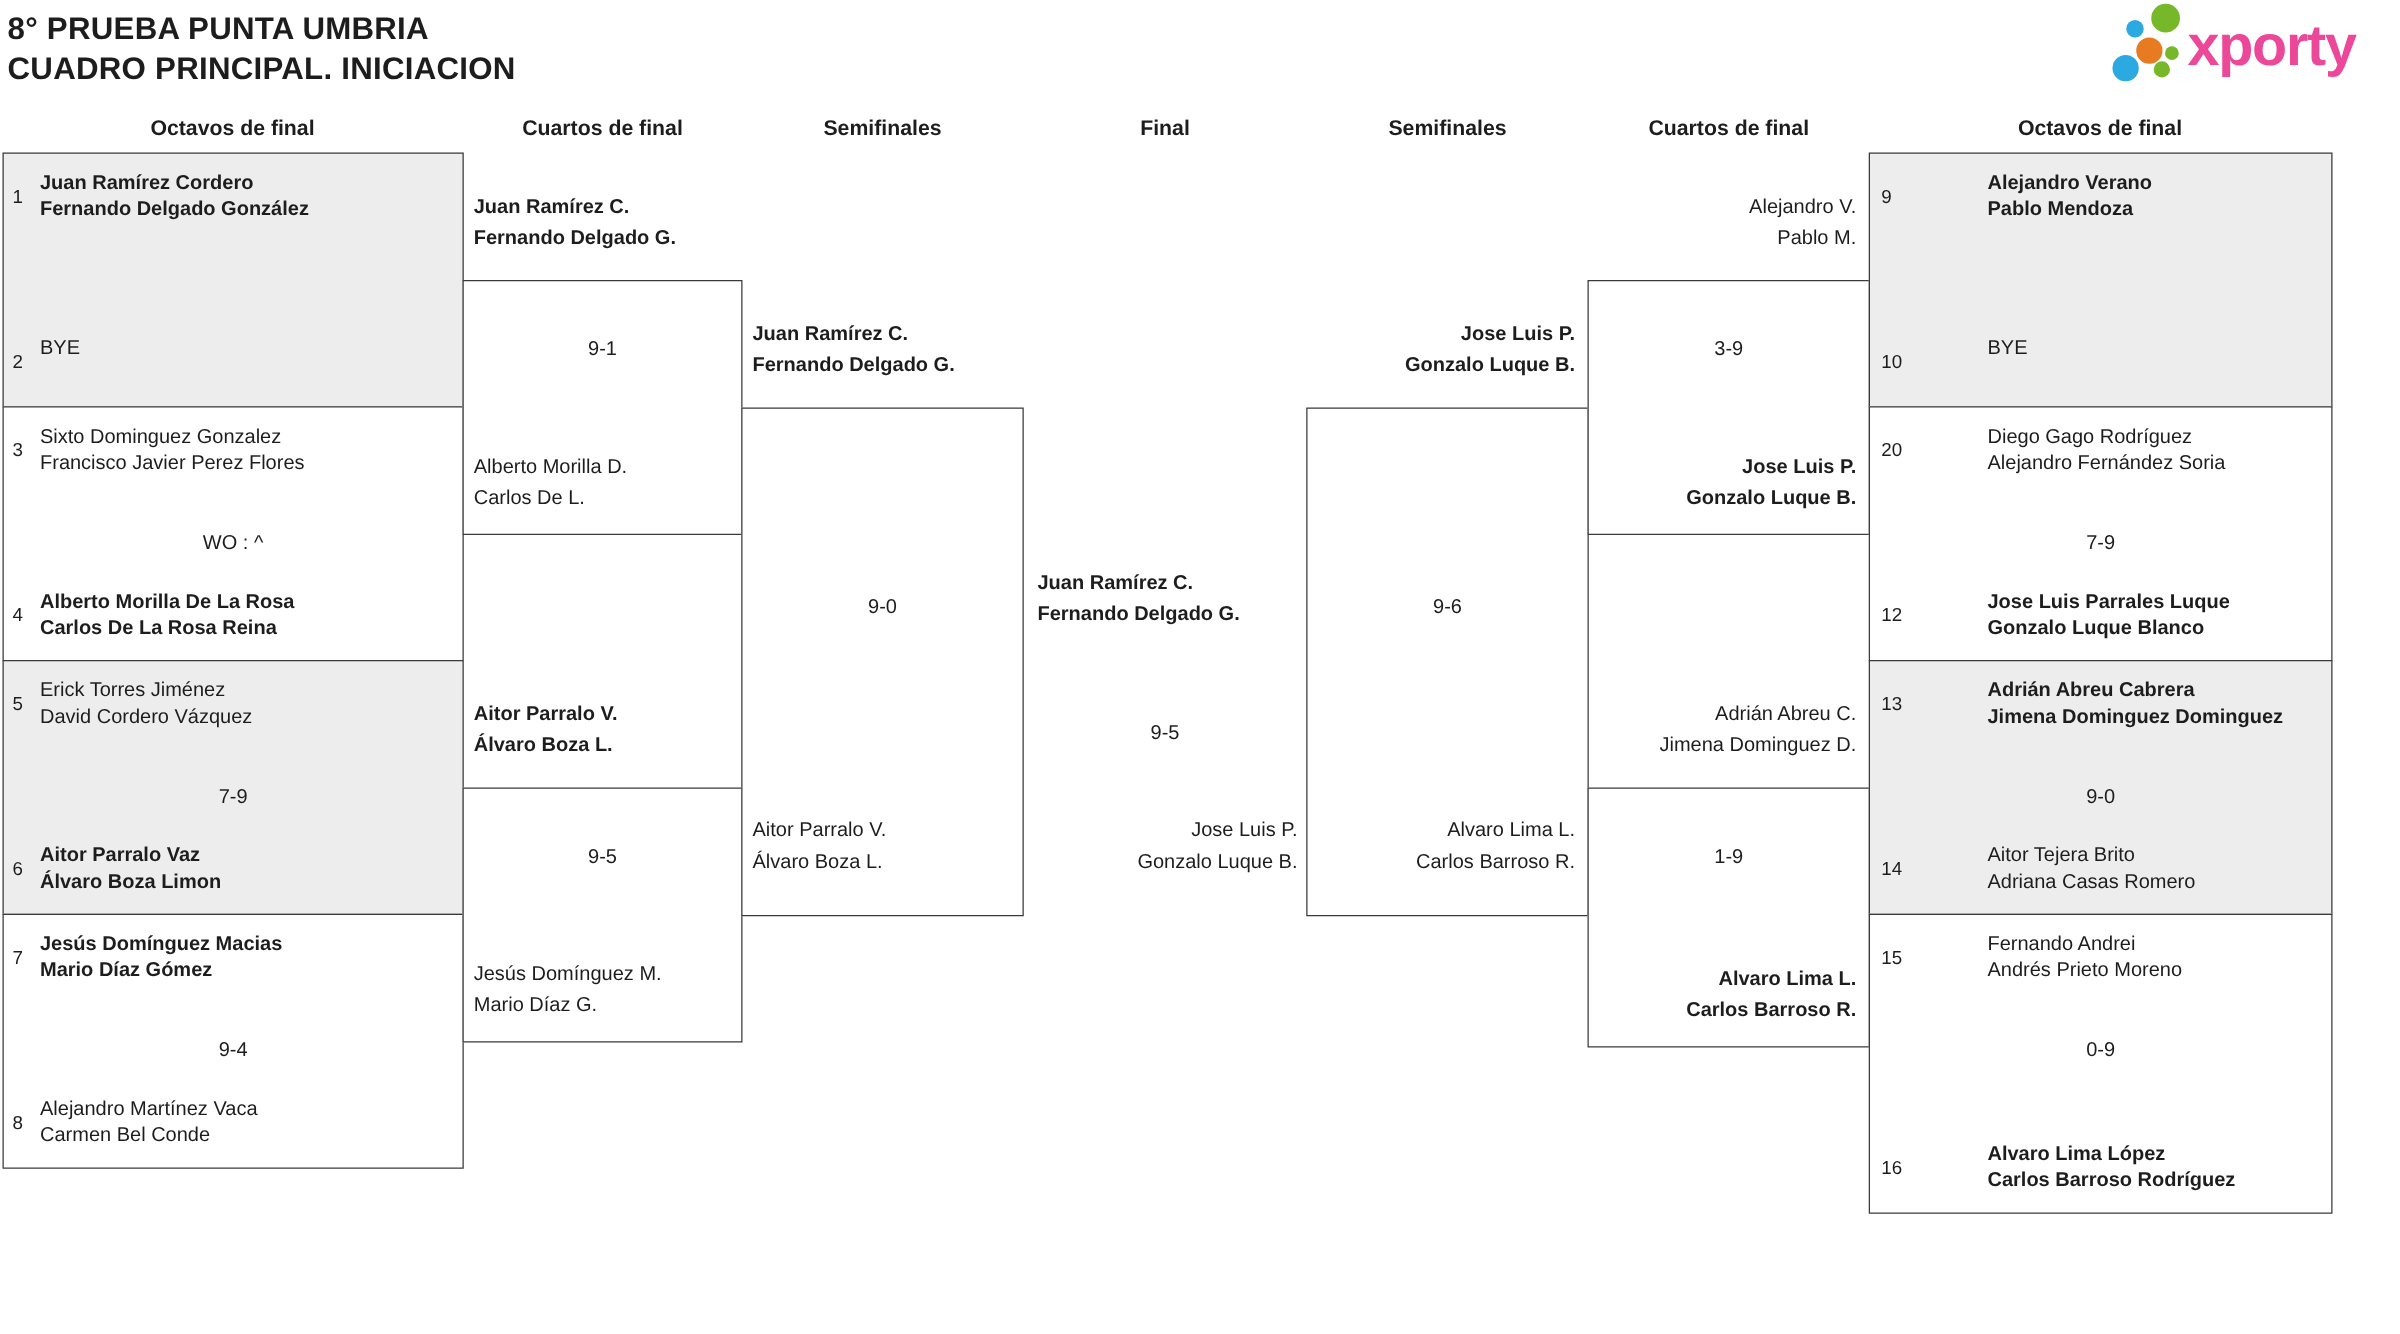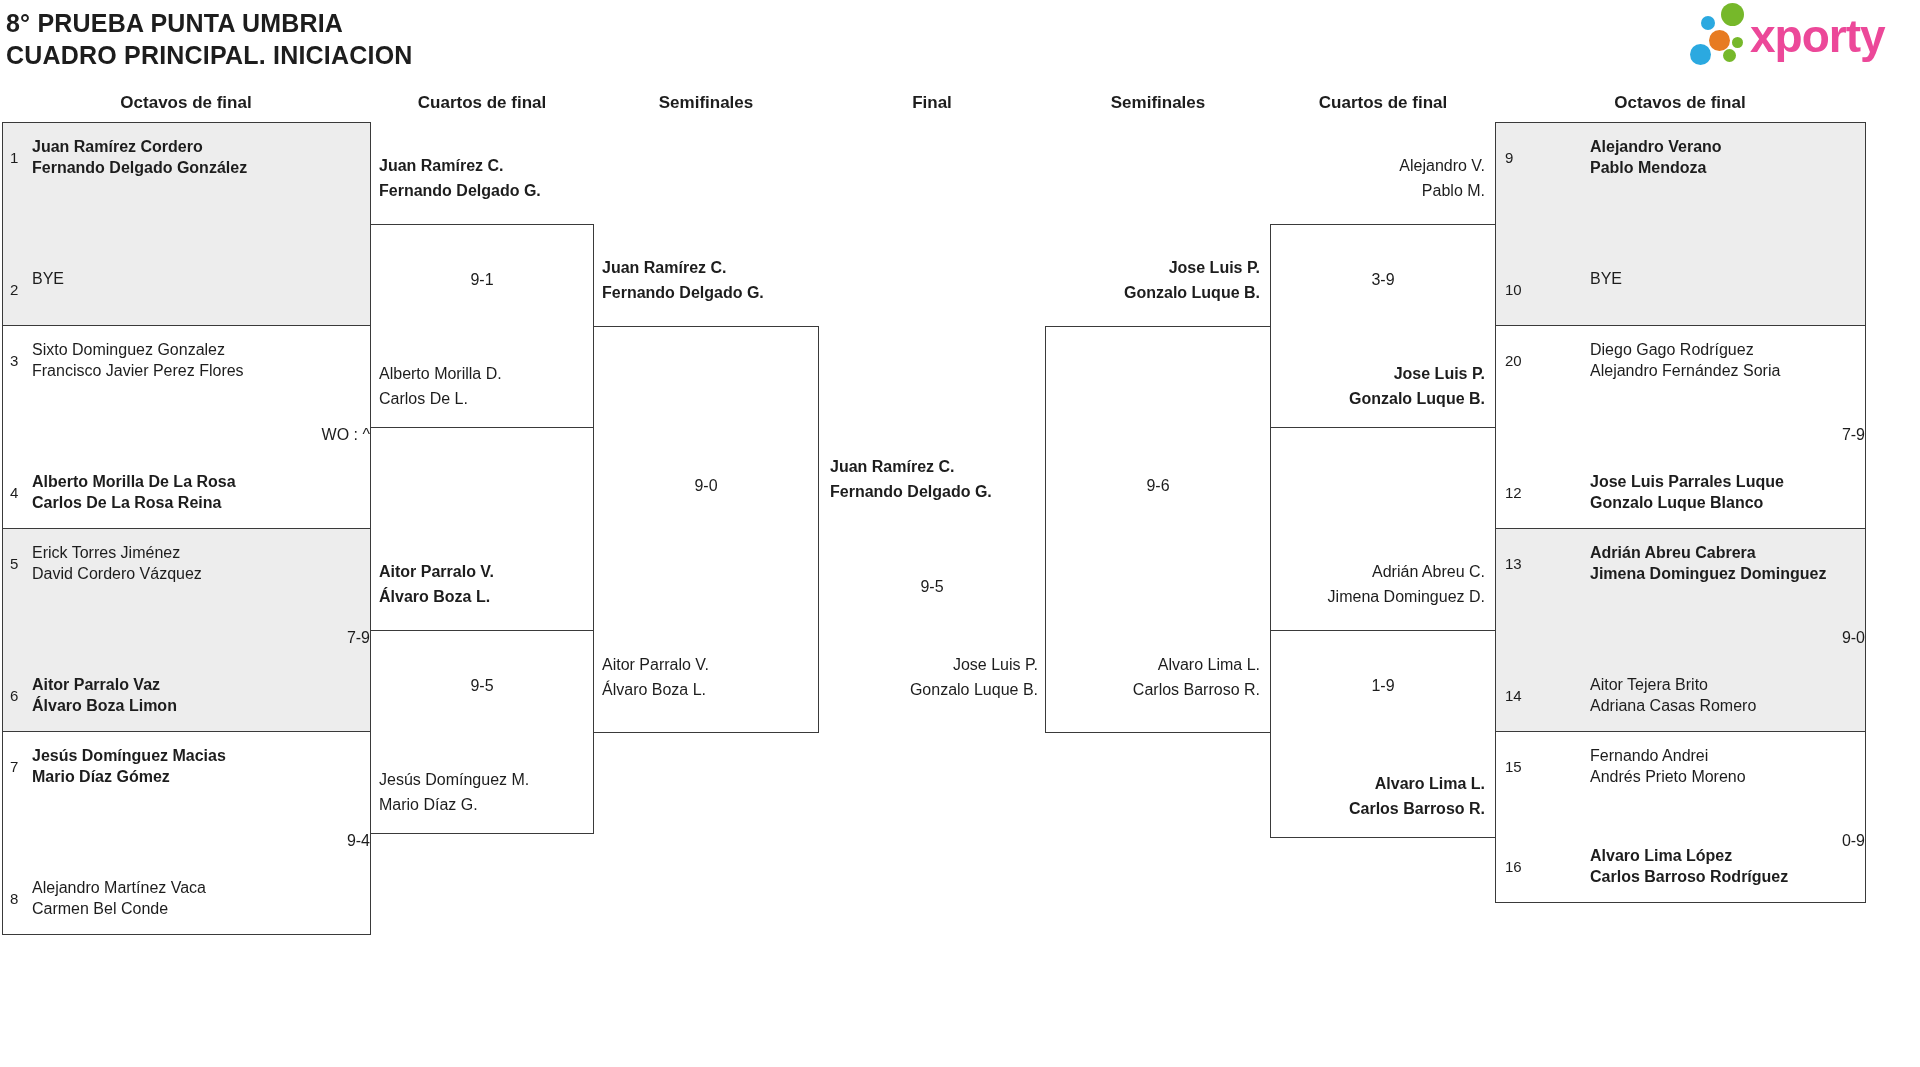--- a/index.html
+++ b/index.html
@@ -34,21 +34,21 @@
   .box.r16l .seed{left:7px;}
   .box.r16r .seed{left:9px;}
 
   .team{position:absolute;font-size:16px;line-height:21px;}
   .box.r16l .team{left:29px;right:8px;}
   .box.r16r .team{left:52px;right:8px;margin-left:42px;}
   .team.t-top{top:13px;}
   .team.t-bot{bottom:15px;height:42px;display:flex;flex-direction:column;}
 
   .score{position:absolute;left:0;right:0;text-align:center;font-size:16px;}
-  .r16 .score{top:100px;text-align:right;}
+  .r16 .score{top:100px;}
   .qf .score{top:46px;}
   .sf .score{top:150px;}
 
   .rlabel{position:absolute;font-size:16px;line-height:25px;}
   .lbl-above{top:-72px;left:8px;right:10px;}
   .qf .lbl-bot{bottom:16px;left:8px;right:10px;}
   .sf .lbl-bot{bottom:30px;left:8px;right:10px;}
   .ta-r{text-align:right;}
   .bold{font-weight:bold;}
 
@@ -261,21 +261,21 @@
       <div>Jimena Dominguez Dominguez</div>
     </div>
     <div class="score">9-0</div>
     <div class="seed s-bot">14</div>
     <div class="team t-bot">
       <div>Aitor Tejera Brito</div>
       <div>Adriana Casas Romero</div>
     </div>
   </div>
 
-  <div class="box r16 r16r" style="left:1495px;top:731px;width:371px;height:172px;">
+  <div class="box r16 r16r" style="left:1495px;top:731px;width:371px;height:240px;">
     <div class="seed s-top">15</div>
     <div class="team t-top">
       <div>Fernando Andrei</div>
       <div>Andrés Prieto Moreno</div>
     </div>
     <div class="score">0-9</div>
     <div class="seed s-bot">16</div>
     <div class="team t-bot bold">
       <div>Alvaro Lima López</div>
       <div>Carlos Barroso Rodríguez</div>

